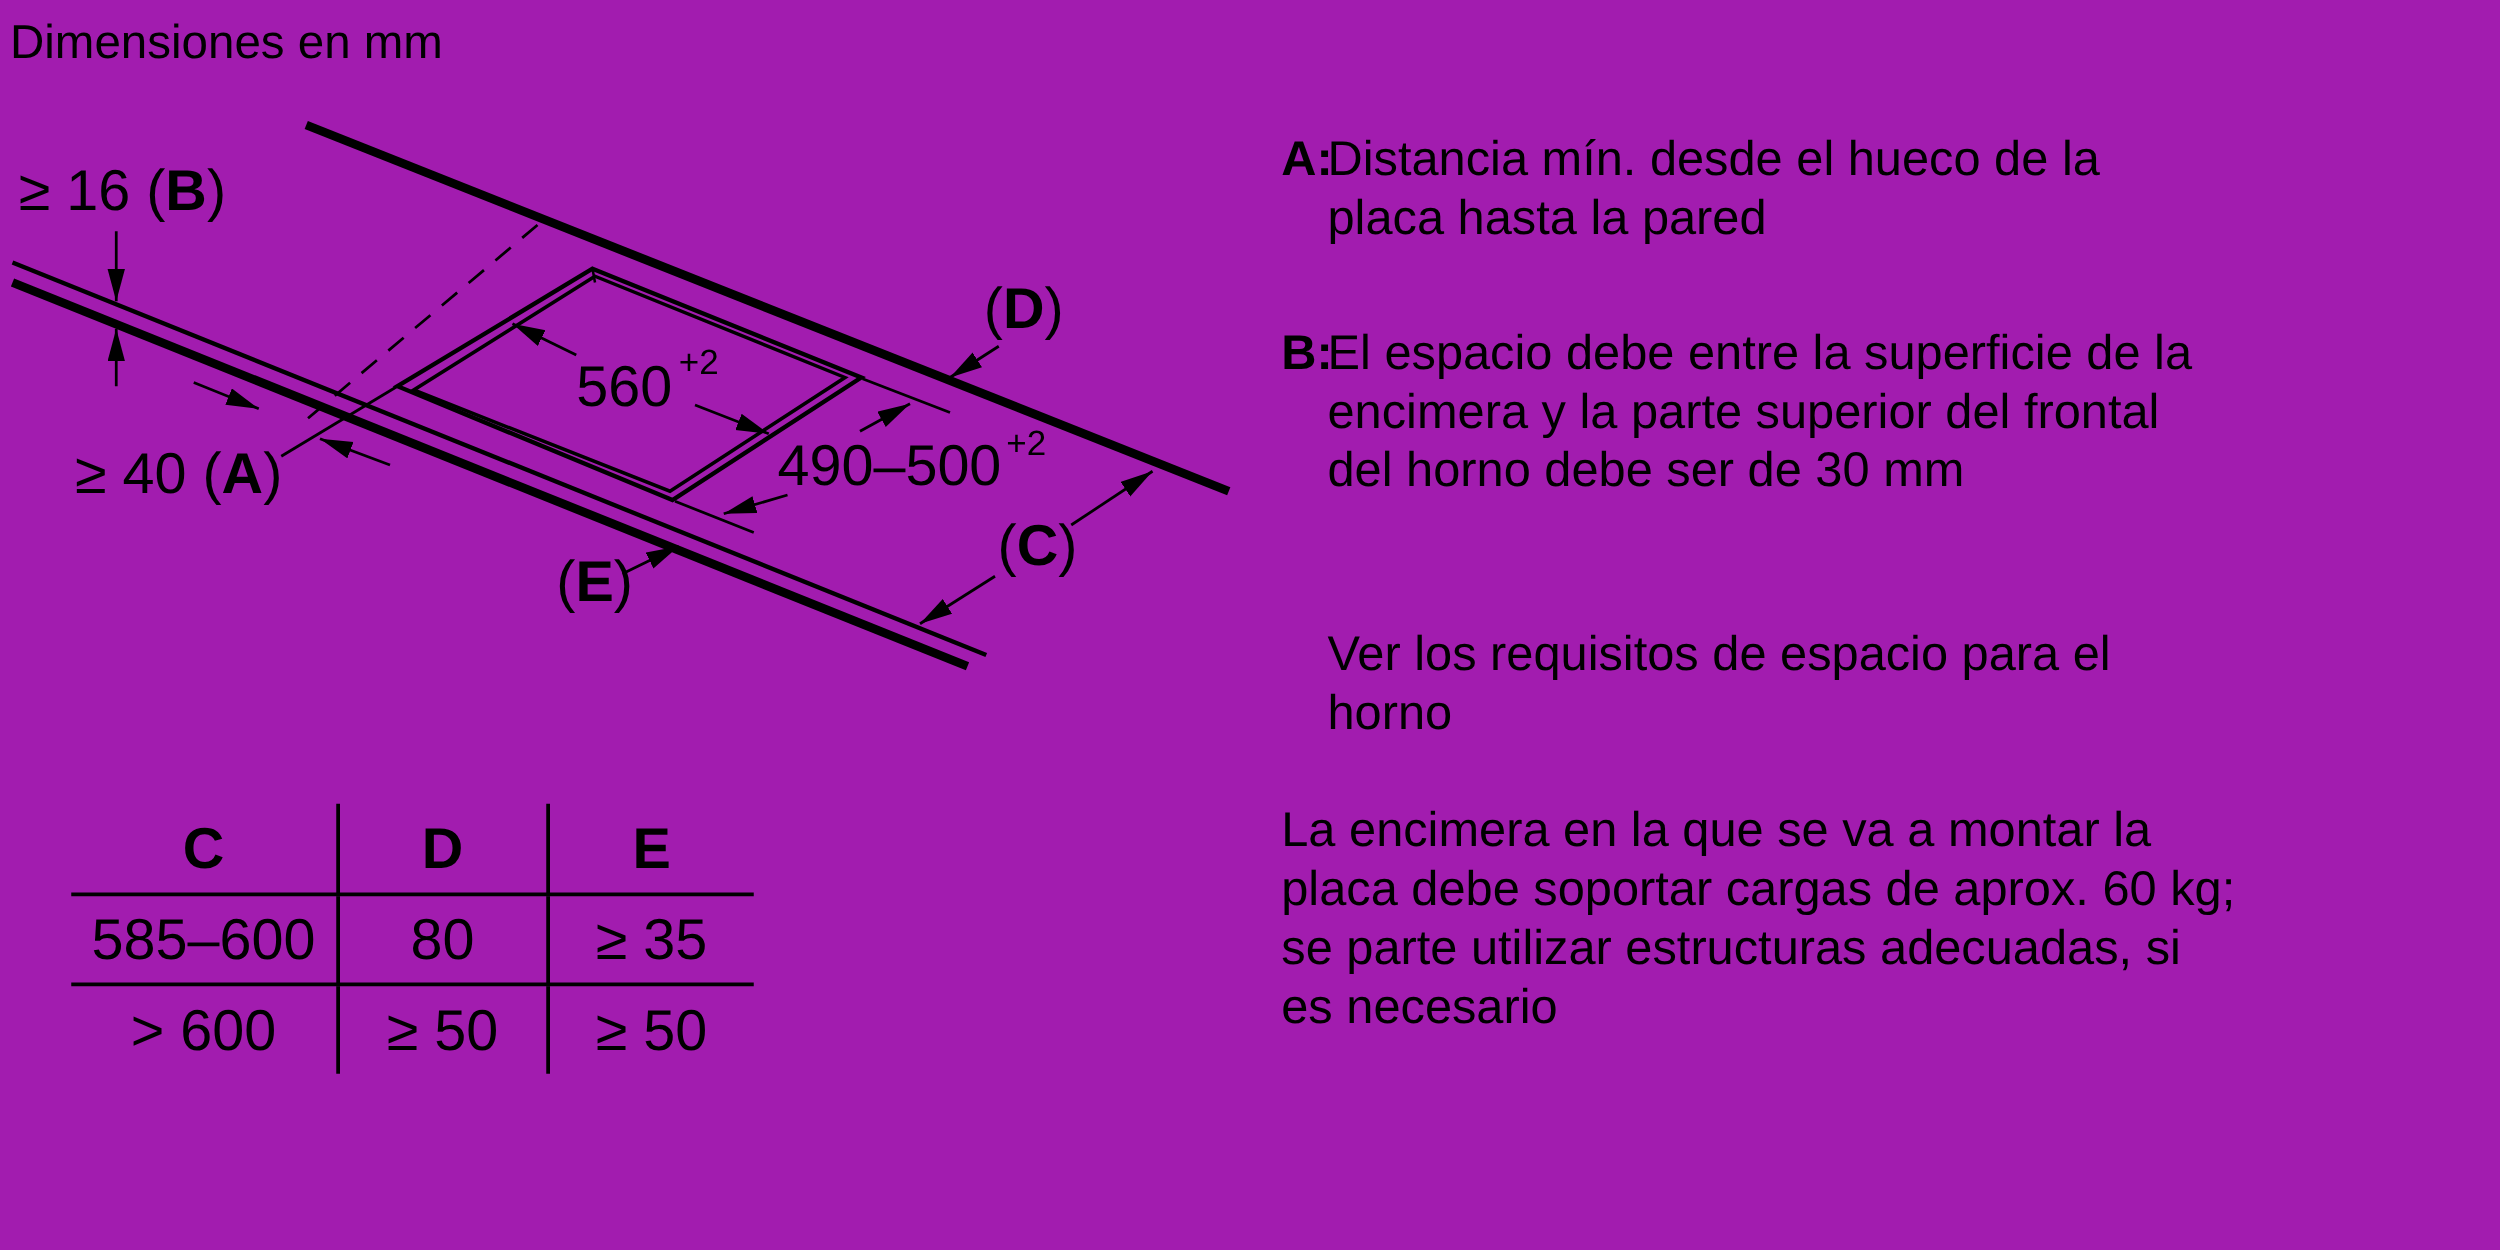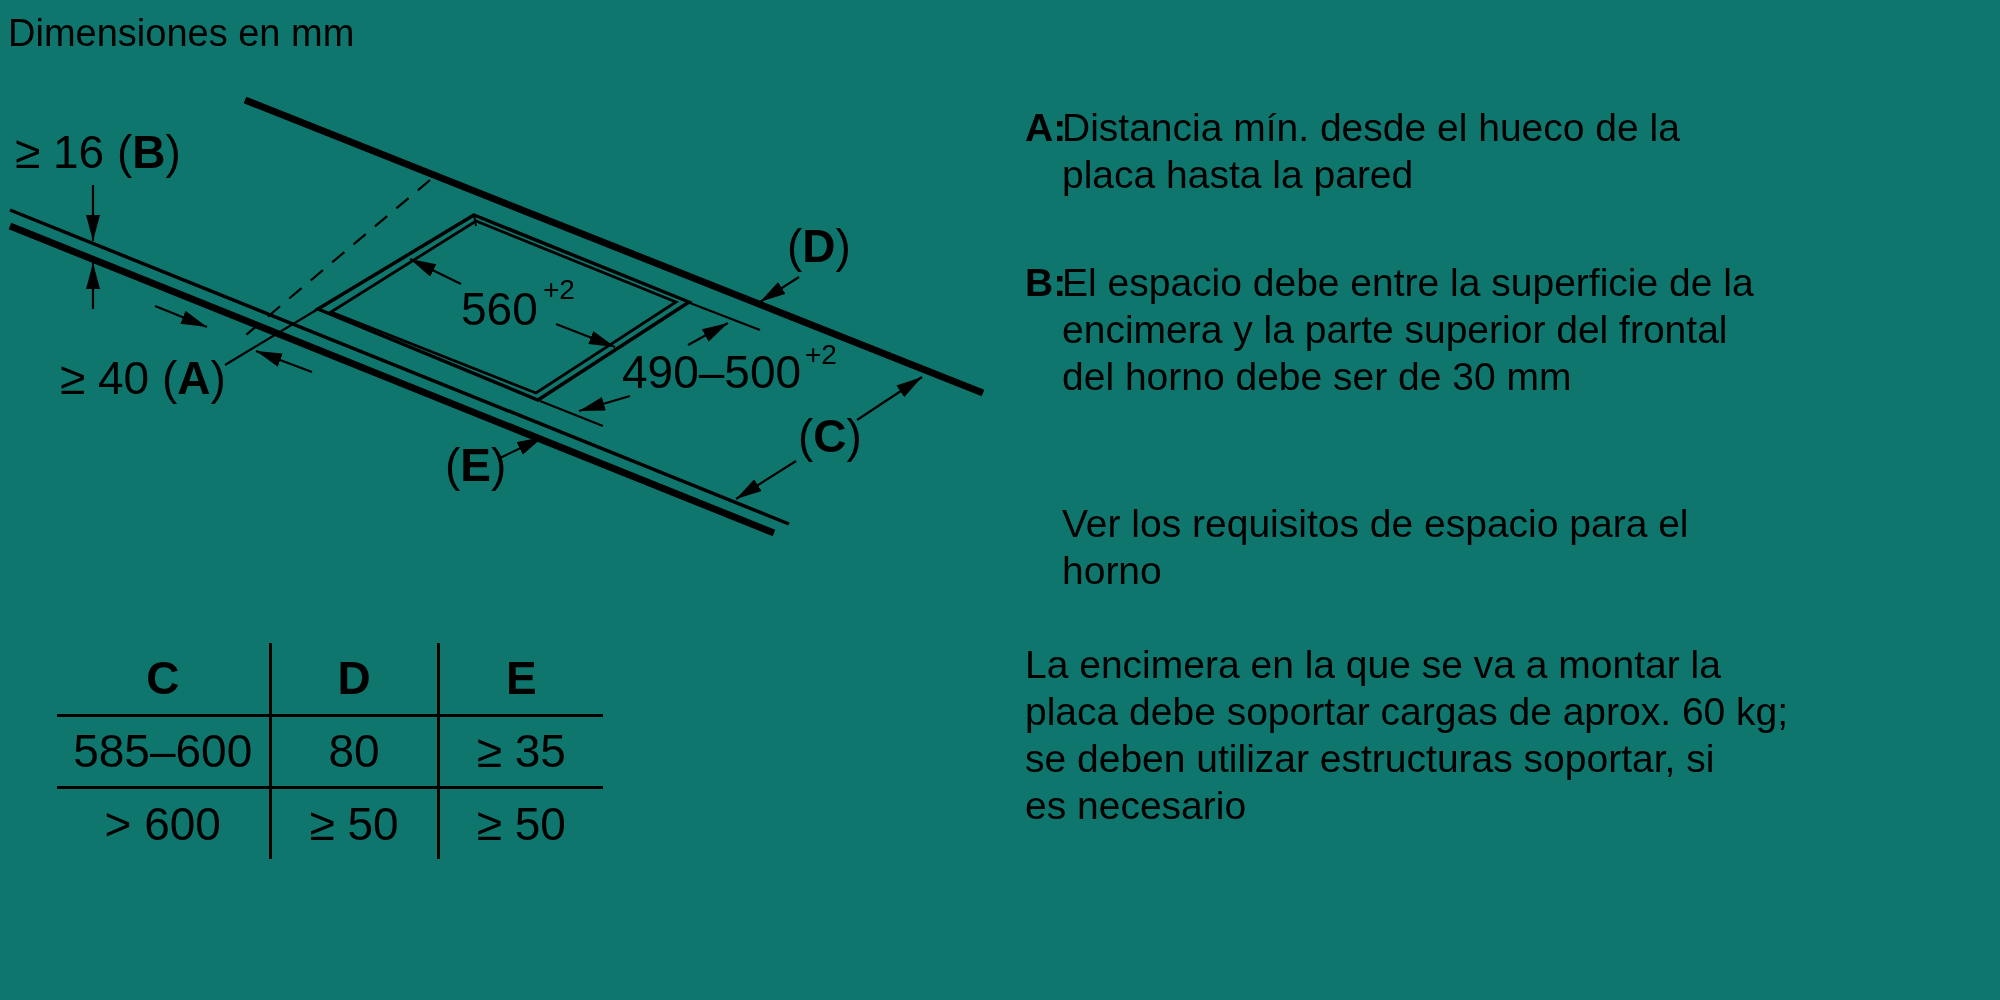--- a/index.html
+++ b/index.html
@@ -1,21 +1,21 @@
 <!DOCTYPE html>
 <html><head>
 <meta charset="utf-8">
 <style>
   * { margin:0; padding:0; box-sizing:border-box; }
   html,body { background:#ffffff; }
   body {
     width:2000px; height:1000px; position:relative; overflow:hidden;
     font-family:"Liberation Sans", sans-serif; color:#000;
   }
-  .page { position:absolute; inset:0; background:#0f766e; }
+  .page { position:absolute; inset:0; background:#a21caf; }
 
   
   #diagram { position:absolute; left:0; top:0; }
   #diagram text { fill:#000; font-family:"Liberation Sans", sans-serif; }
   .ttl  { font-size:38px; }
   .lbl  { font-size:46px; }
   .lbl .bold, .boldt { font-weight:bold; }
   .dimv { font-size:46px; }
   .dims { font-size:28px; }
 
@@ -139,18 +139,18 @@
     <div class="note-lines indent">
       <div>Ver los requisitos de espacio para el</div>
       <div>horno</div>
     </div>
   </div>
 
   <div class="note note-la">
     <div class="note-lines">
       <div>La encimera en la que se va a montar la</div>
       <div>placa debe soportar cargas de aprox. 60 kg;</div>
-      <div>se deben utilizar estructuras soportar, si</div>
+      <div>se parte utilizar estructuras adecuadas, si</div>
       <div>es necesario</div>
     </div>
   </div>
 
 </div>
 
 </body></html>

